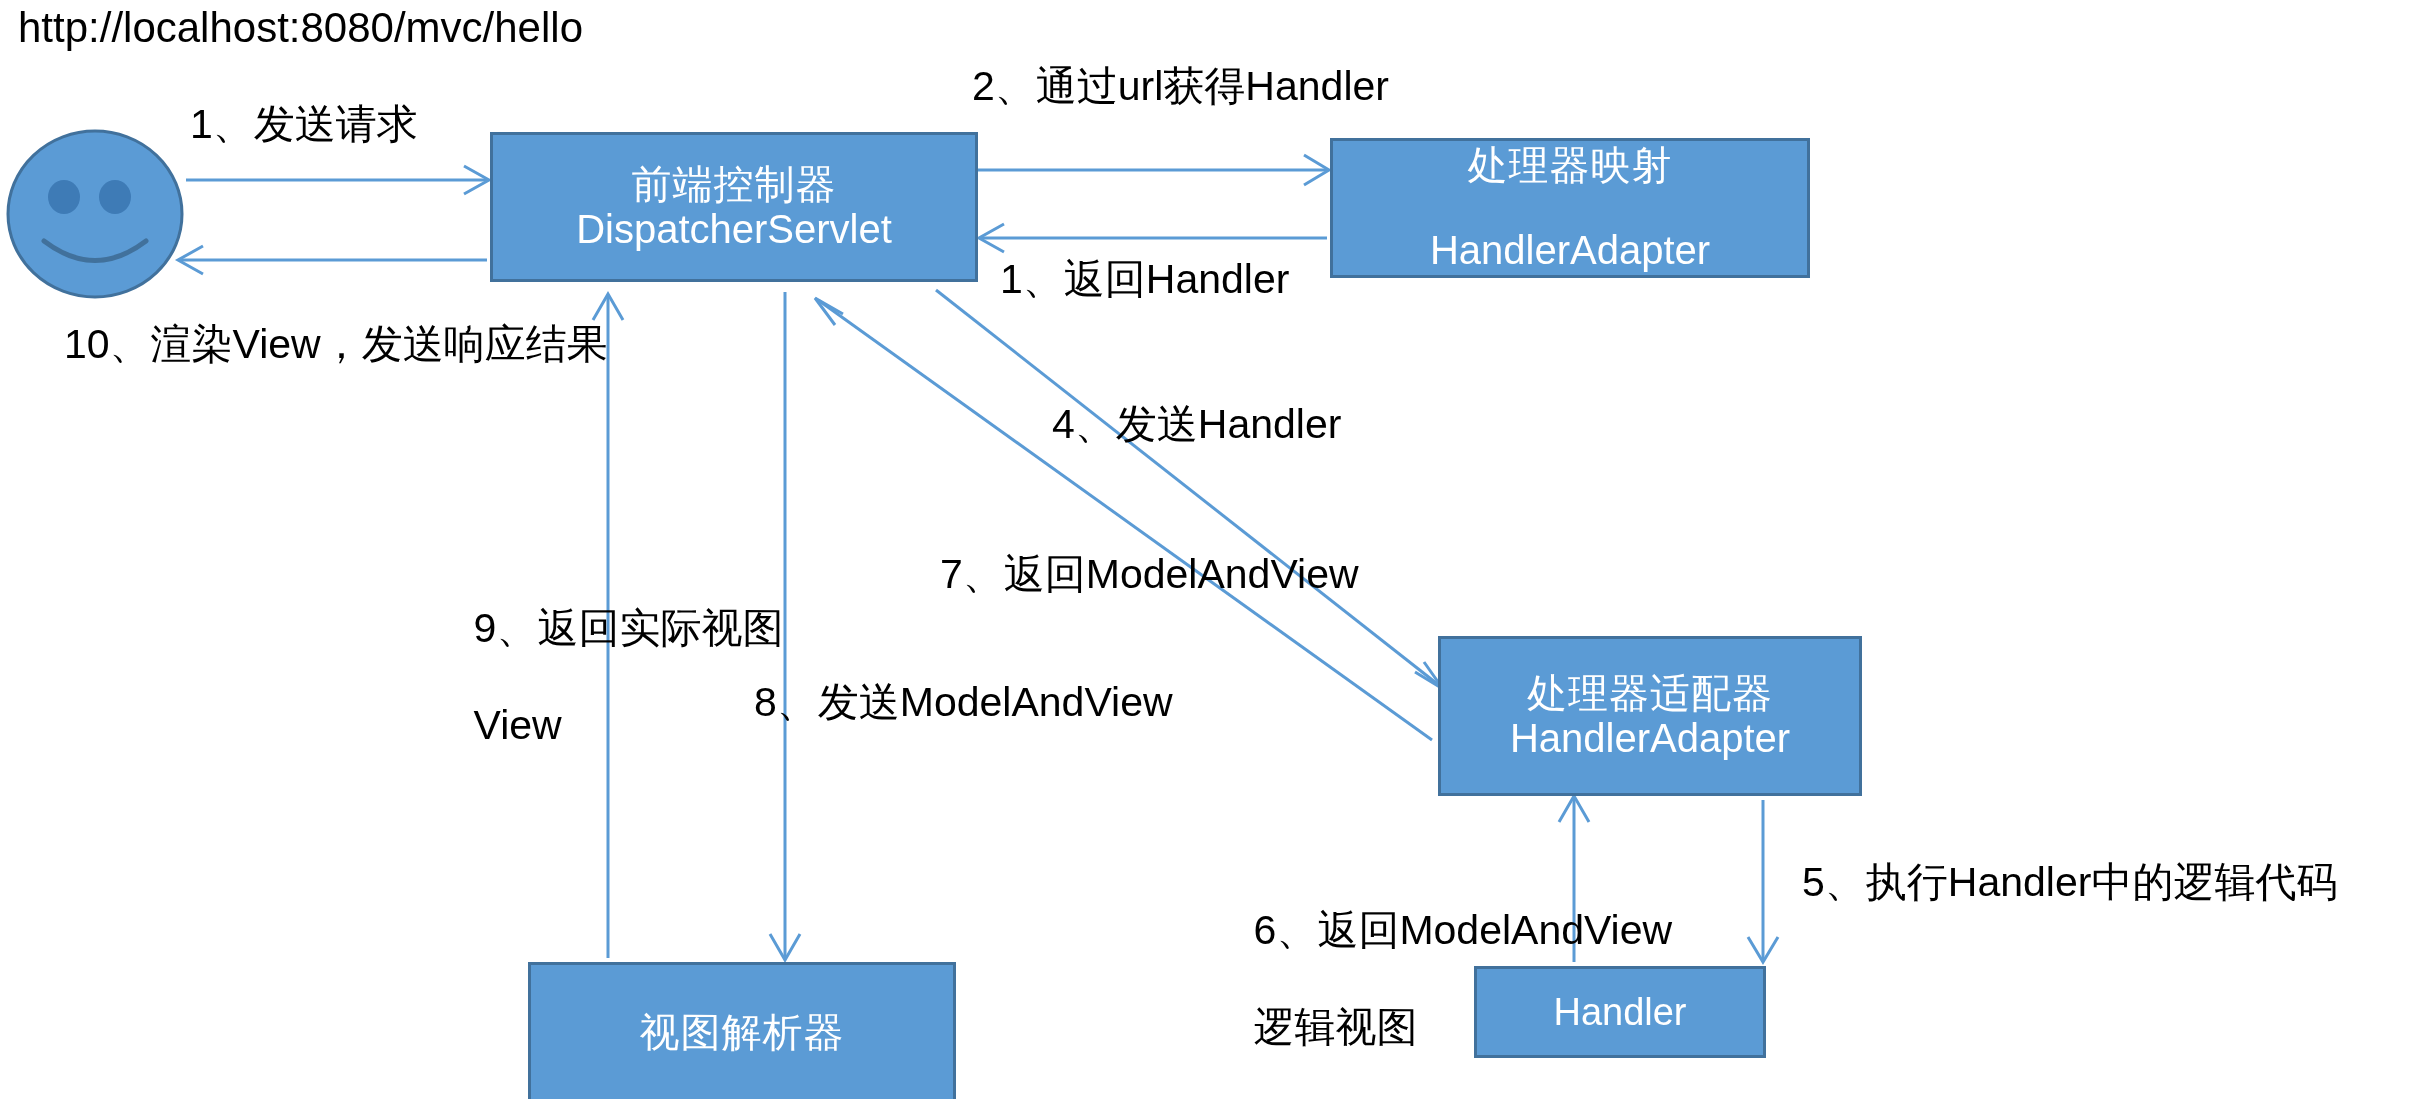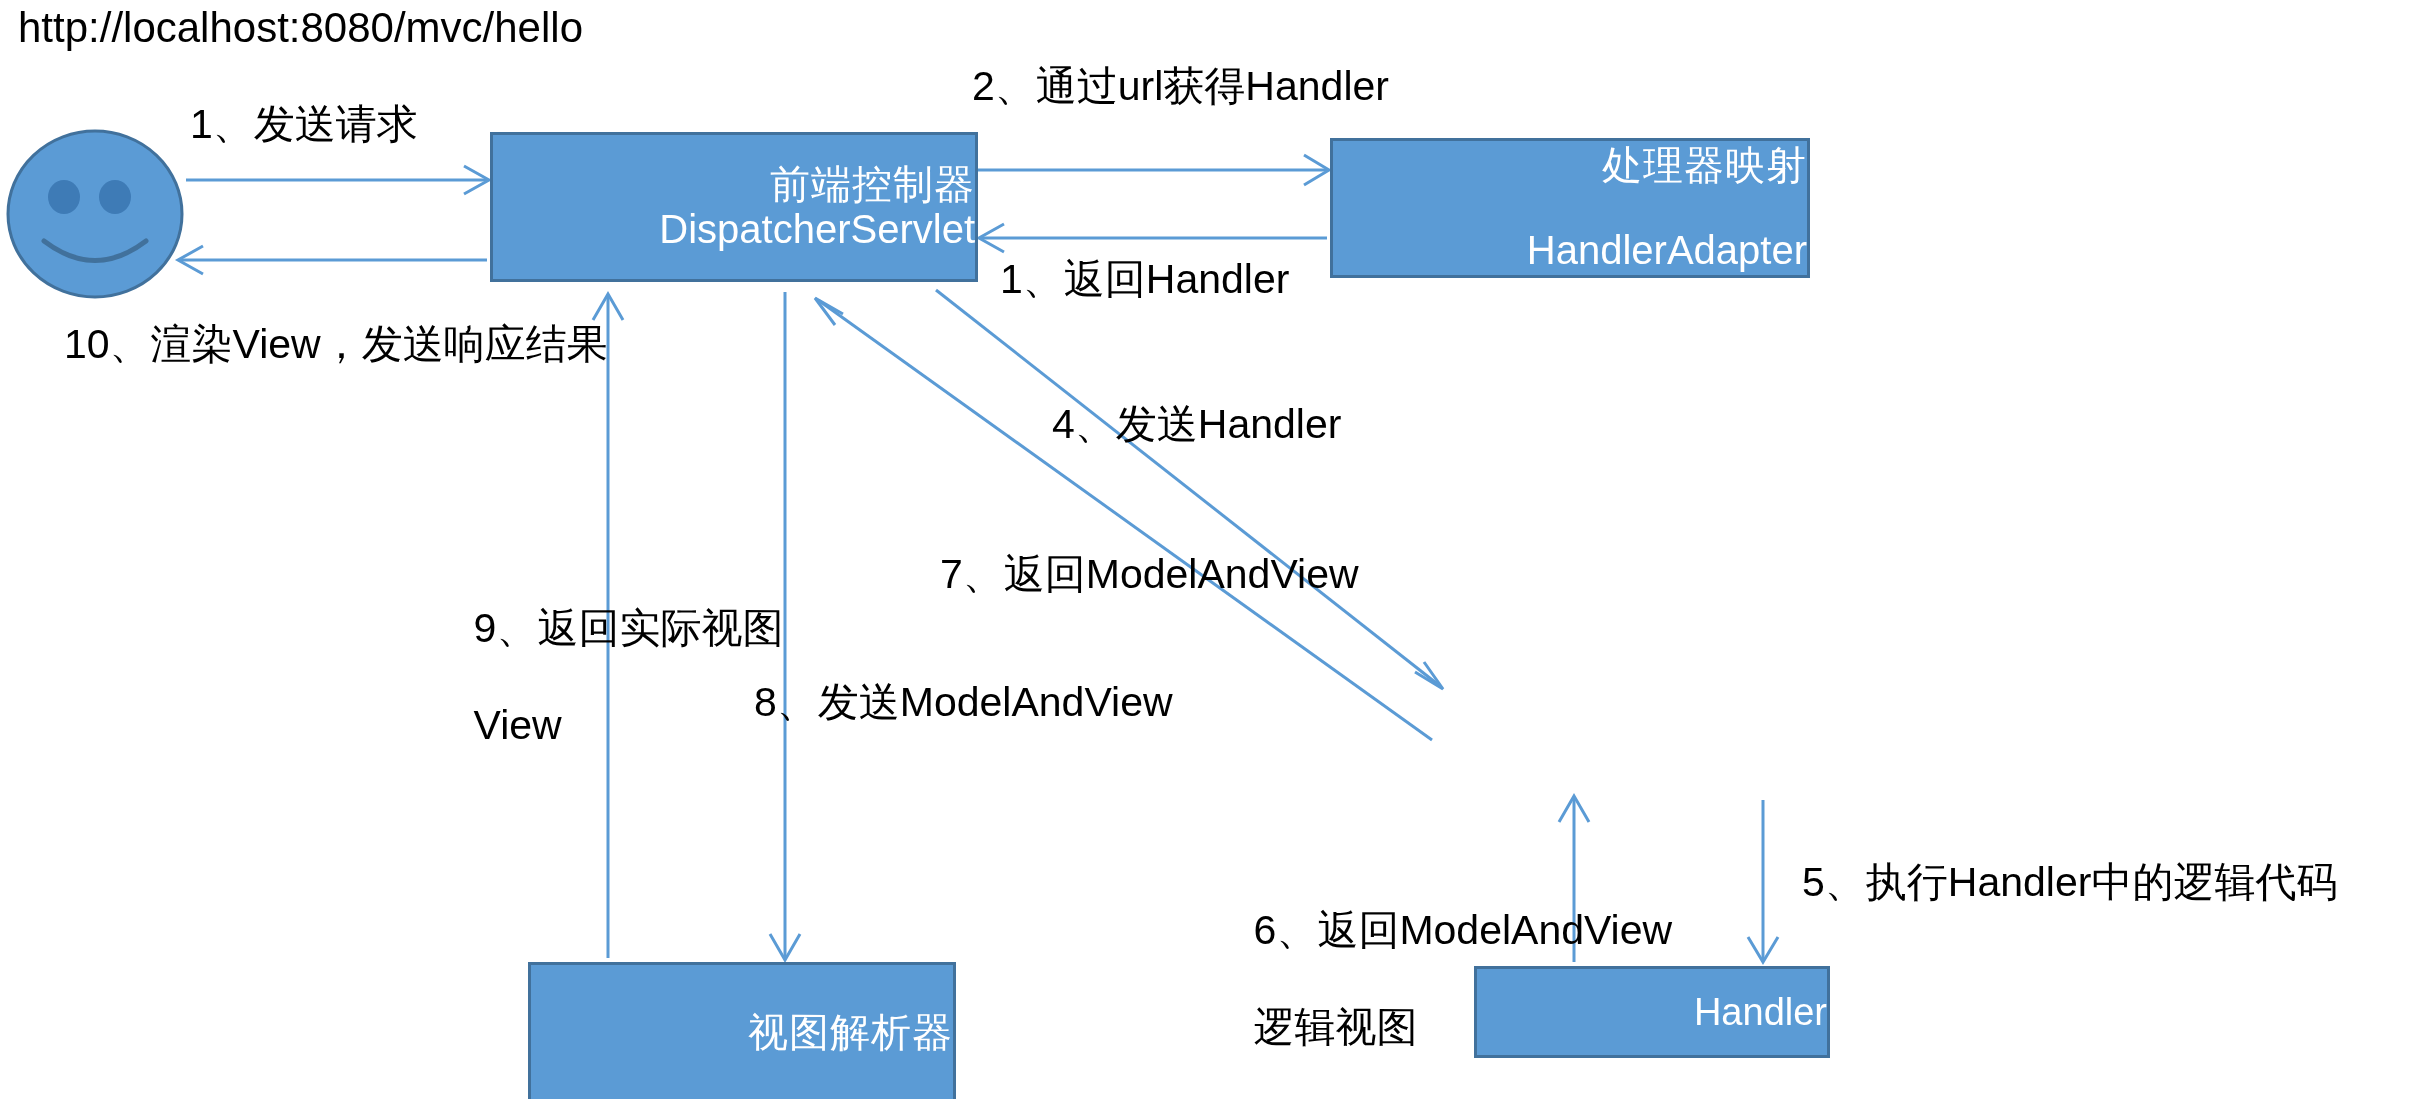--- a/index.html
+++ b/index.html
@@ -25,21 +25,21 @@
     height: 1099px;
     pointer-events: none;
   }
   .node-box {
     position: absolute;
     background: #5B9BD5;
     border: 3px solid #41719C;
     color: #FFFFFF;
     display: flex;
     flex-direction: column;
-    align-items: flex-end;
+    align-items: center;
     justify-content: center;
     text-align: center;
     line-height: 1.12;
     box-sizing: border-box;
   }
   .node-cn {
     font-size: 40px;
     letter-spacing: 1px;
     white-space: nowrap;
   }
@@ -141,26 +141,30 @@
   <div class="node-box" style="left:490px; top:132px; width:488px; height:150px;">
     <div class="node-cn">前端控制器</div>
     <div class="node-en">DispatcherServlet</div>
   </div>
 
   <div class="node-box" style="left:1330px; top:138px; width:480px; height:140px;gap:40px;">
     <div class="node-cn">处理器映射</div>
     <div class="node-en">HandlerAdapter</div>
   </div>
 
+  <div class="node-box" style="left:1438px; top:636px; width:424px; height:160px;">
+    <div class="node-cn">处理器适配器</div>
+    <div class="node-en">HandlerAdapter</div>
+  </div>
 
   <div class="node-box" style="left:528px; top:962px; width:428px; height:140px;">
     <div class="node-cn">视图解析器</div>
   </div>
 
-  <div class="node-box" style="left:1474px; top:966px; width:356px; height:92px;">
+  <div class="node-box" style="left:1474px; top:966px; width:292px; height:92px;">
     <div class="node-single">Handler</div>
   </div>
 
   <div class="label" style="left:190px; top:100px;">1、发送请求</div>
 
   <div class="label" style="left:972px; top:62px;">2、通过url获得Handler</div>
 
   <div class="label" style="left:1000px; top:255px;">1、返回Handler</div>
 
   <div class="label" style="left:1052px; top:400px;">4、发送Handler</div>

